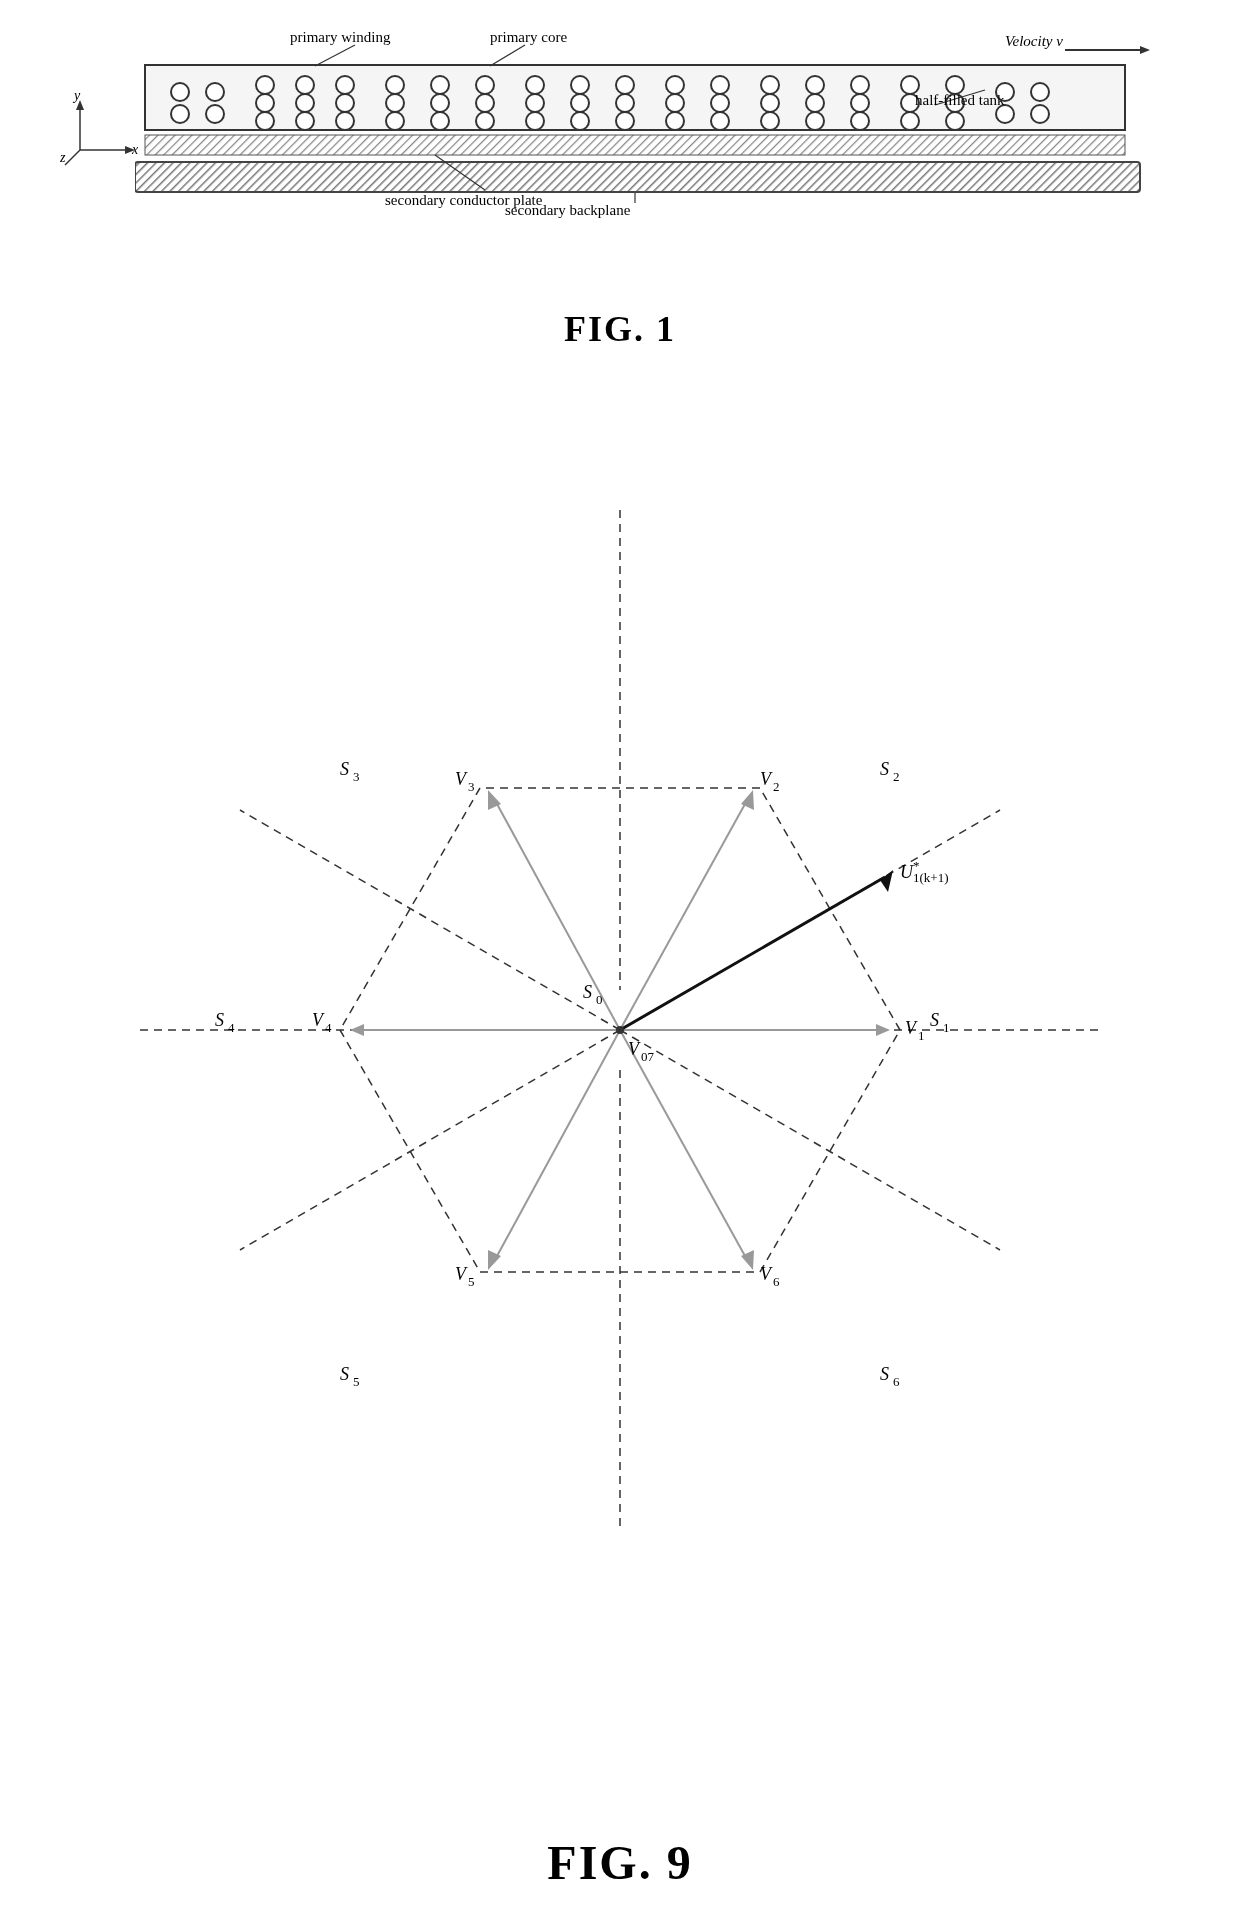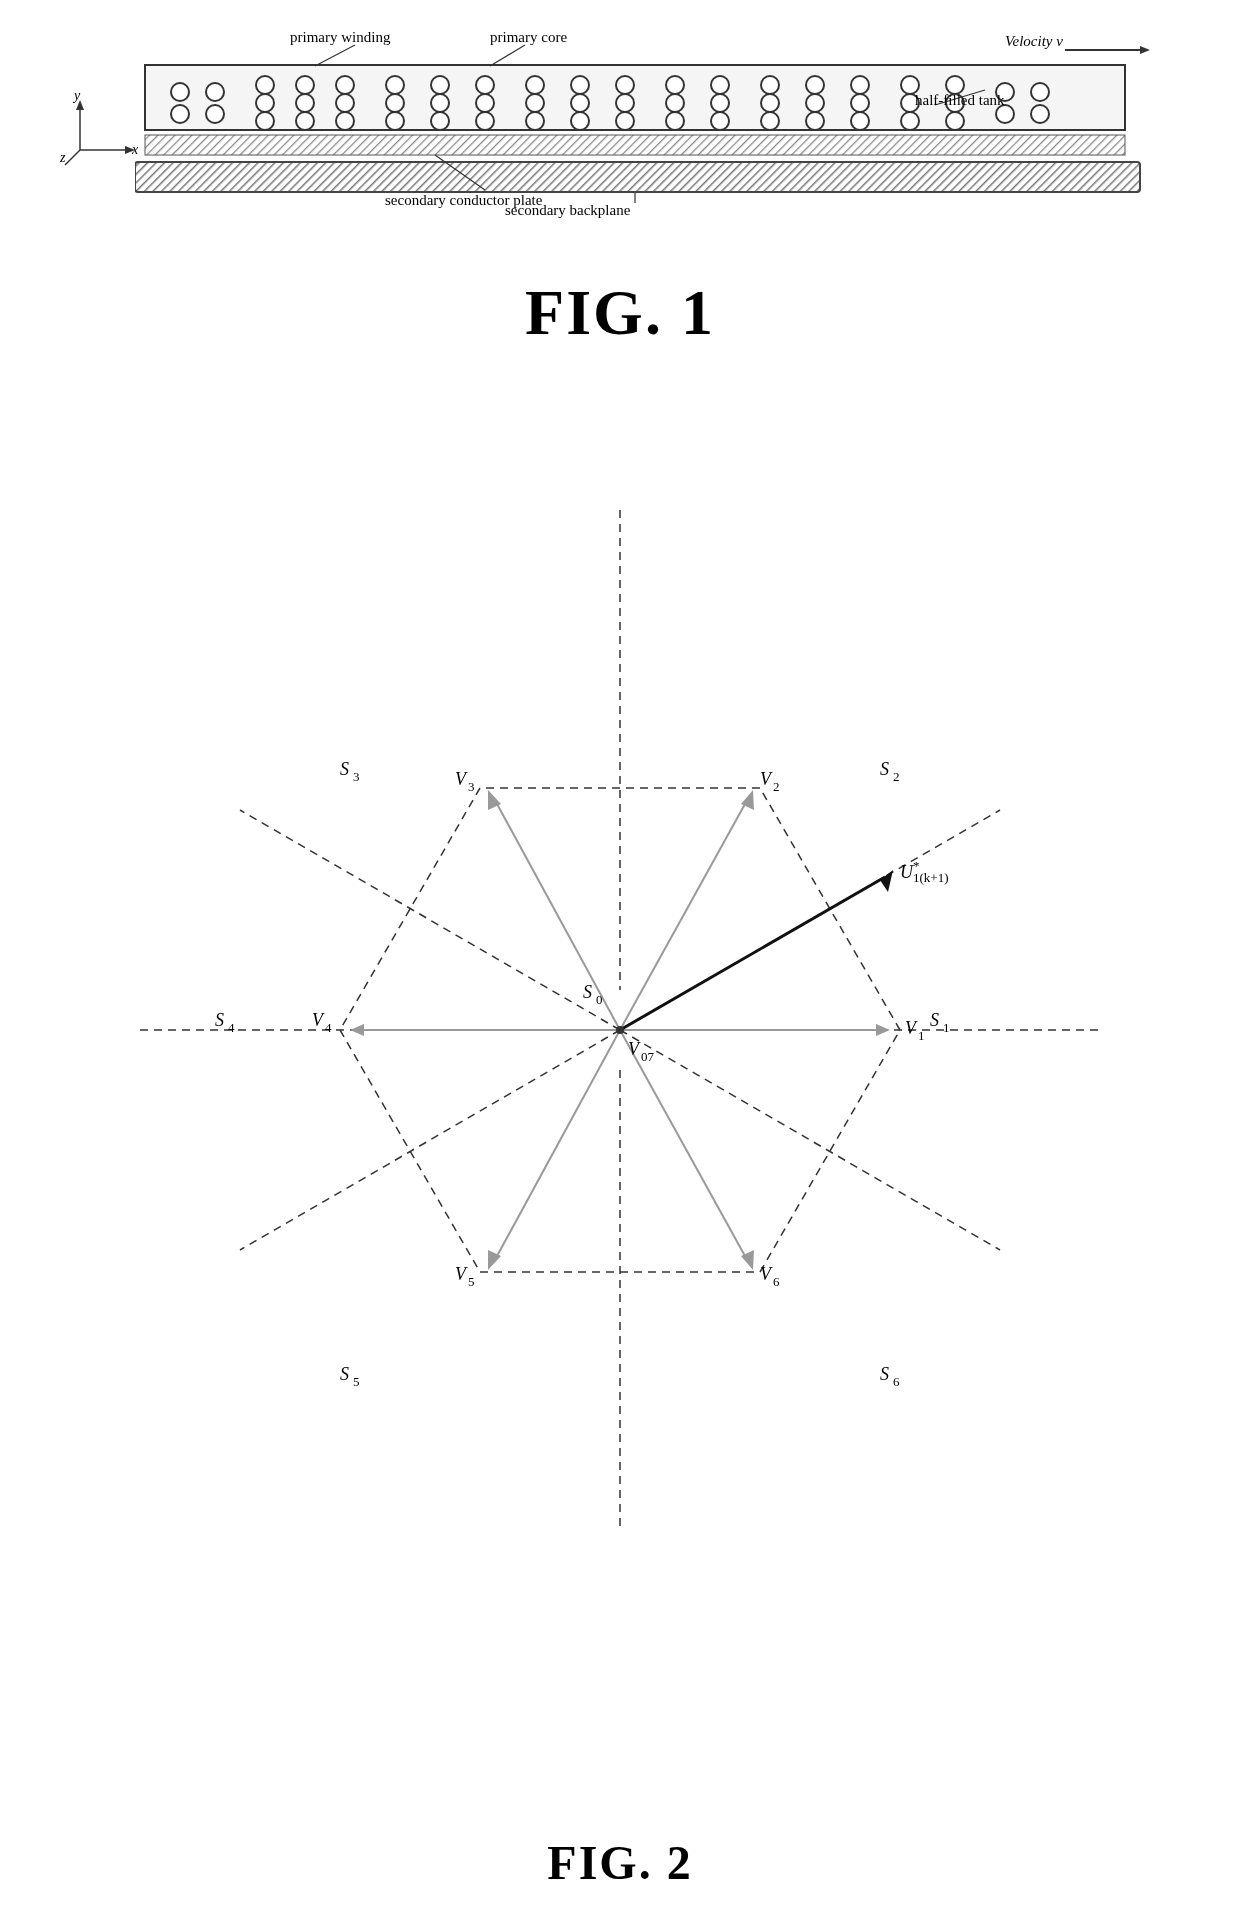--- a/index.html
+++ b/index.html
@@ -19,21 +19,21 @@
       left: 60px;
       right: 60px;
       height: 320px;
     }
 
     .fig1-title {
       position: absolute;
       bottom: 0px;
       left: 50%;
       transform: translateX(-50%);
-      font-size: 64px;
+      font-size: 36px;
       font-weight: bold;
       letter-spacing: 2px;
     }
 
     
     .axes {
       position: absolute;
       left: 0px;
       top: 60px;
       width: 80px;
@@ -292,14 +292,14 @@
     <text x="168" y="602" font-size="13" font-family="Times New Roman">4</text>
 
     <text x="280" y="950" font-size="18" font-style="italic" font-family="Times New Roman">S</text>
     <text x="293" y="956" font-size="13" font-family="Times New Roman">5</text>
 
     <text x="820" y="950" font-size="18" font-style="italic" font-family="Times New Roman">S</text>
     <text x="833" y="956" font-size="13" font-family="Times New Roman">6</text>
 
   </svg>
 
-  <div class="fig2-title" style="position:absolute; bottom:0; left:50%; transform:translateX(-50%); font-size:48px; font-weight:bold;">FIG. 2</div>
+  <div class="fig2-title" style="position:absolute; bottom:0; left:50%; transform:translateX(-50%); font-size:48px; font-weight:bold;">FIG. 9</div>
 </div>
 
 </body></html>

